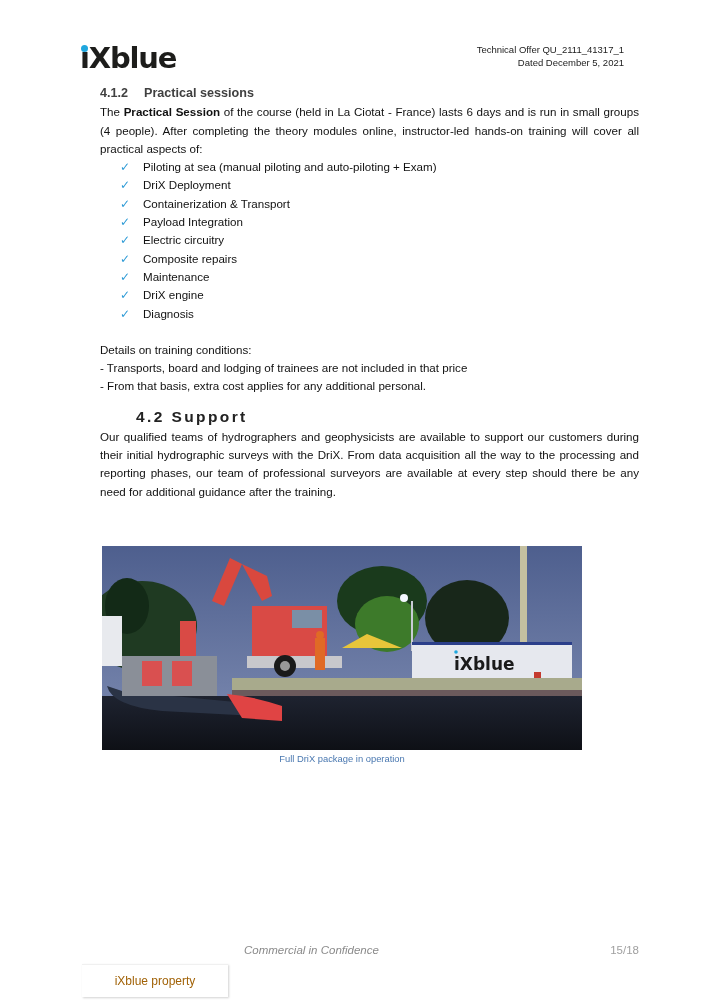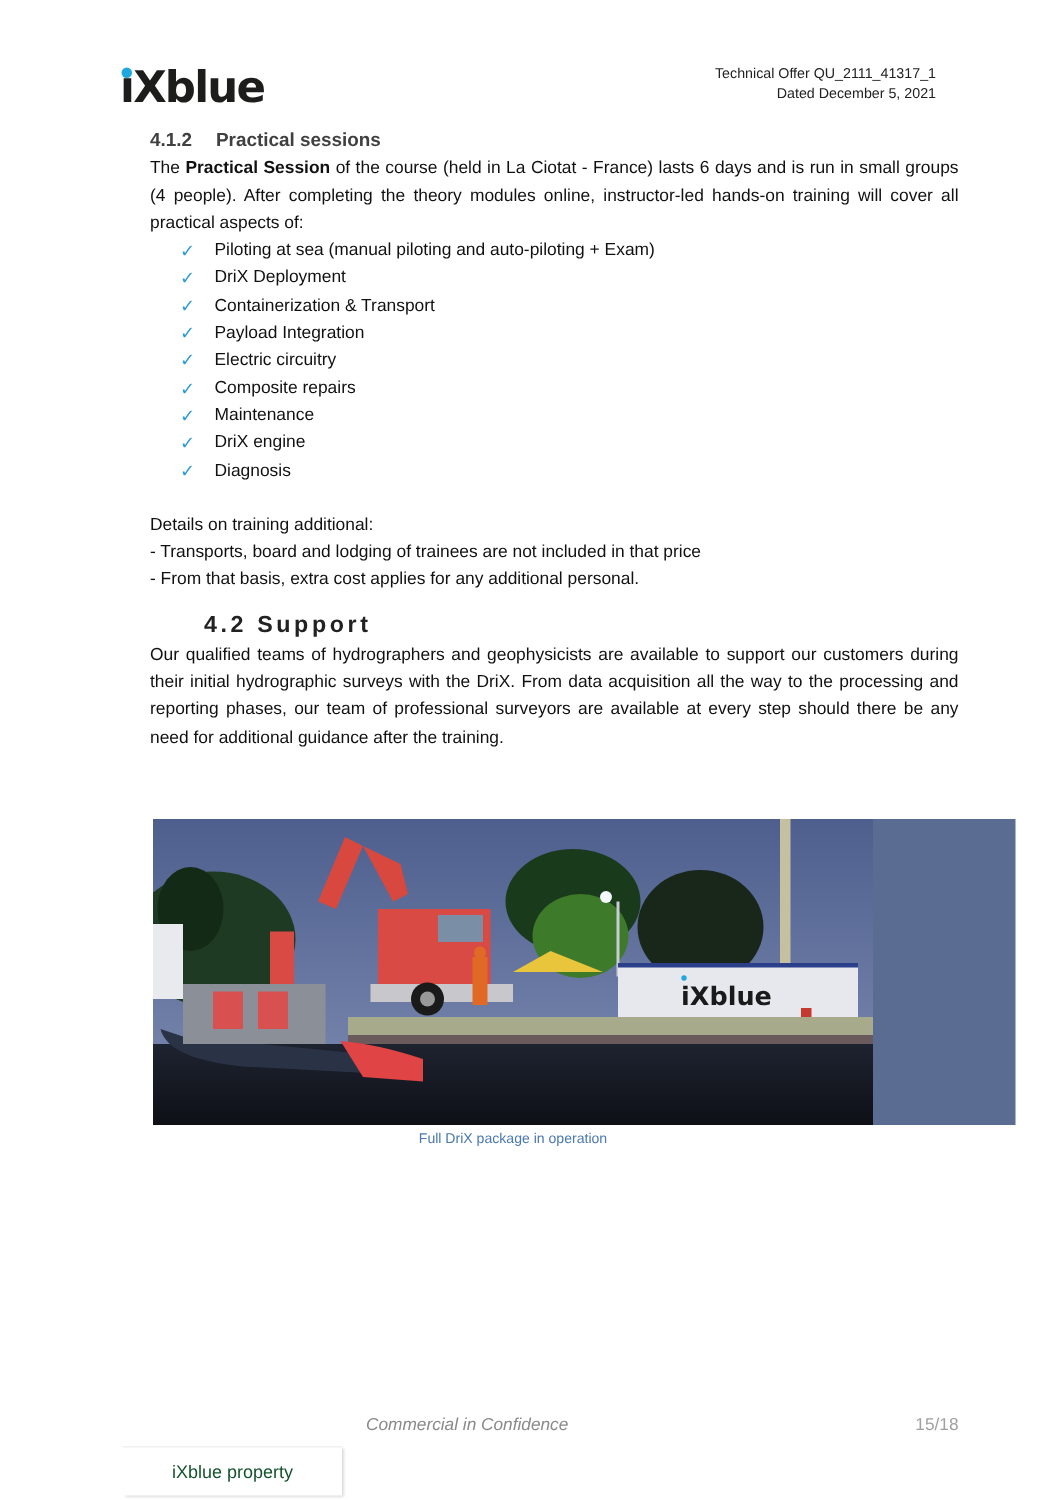--- a/index.html
+++ b/index.html
@@ -19,27 +19,27 @@
   .para { text-align: justify; }
   .para b { font-weight: bold; }
 
   ul.checks { list-style: none; margin-left: 20px; }
   ul.checks li { position: relative; padding-left: 23px; }
   ul.checks li .chk { position: absolute; left: 0; top: 0; color: #2e9bd6; font-size: 12px; }
 
   .spacer { height: 18px; }
   .h2 { font-weight: bold; font-size: 15.5px; letter-spacing: 2.4px; color: #222; margin-top: 11px; margin-bottom: 1px; line-height: 20px; margin-left: 36px; }
 
-  .photo { position: absolute; left: 102px; top: 546px; width: 575px; height: 204px; overflow: hidden; background: #5b6c92; }
+  .photo { position: absolute; left: 102px; top: 546px; width: 480px; height: 204px; overflow: hidden; background: #5b6c92; }
   .photo svg { display: block; }
   .caption { position: absolute; left: 102px; width: 480px; top: 753px; text-align: center; font-size: 9.4px; color: #4a78b0; }
 
   .footer-conf { position: absolute; left: 244px; top: 944px; font-size: 11.5px; color: #8a8a8a; font-style: italic; }
   .footer-page { position: absolute; right: 68px; top: 944px; font-size: 11.5px; color: #a0a0a0; }
-  .property-box { position: absolute; left: 82px; top: 964px; width: 146px; height: 33px; background: #fff; box-shadow: 1px 1px 2px rgba(0,0,0,0.18); border-top: 1px solid #f0f0f0; display: flex; align-items: center; justify-content: center; font-size: 12px; color: #14532d; }
+  .property-box { position: absolute; left: 82px; top: 964px; width: 146px; height: 33px; background: #fff; box-shadow: 1px 1px 2px rgba(0,0,0,0.18); border-top: 1px solid #f0f0f0; display: flex; align-items: center; justify-content: center; font-size: 12px; color: #a16207; }
 </style>
 </head>
 <body>
 
 <div class="logo">
   <span class="i-wrap"><span class="dot"></span><span class="i-stem" style="color:#1d1d1b">ı</span></span><span>Xblue</span>
 </div>
 <div class="header-meta">
   <div>Technical Offer QU_2111_41317_1</div>
   <div>Dated December 5, 2021</div>
@@ -58,21 +58,21 @@
     <li><span class="chk">✓</span><span>Payload Integration</span></li>
     <li><span class="chk">✓</span><span>Electric circuitry</span></li>
     <li><span class="chk">✓</span><span>Composite repairs</span></li>
     <li><span class="chk">✓</span><span>Maintenance</span></li>
     <li><span class="chk">✓</span><span>DriX engine</span></li>
     <li><span class="chk">✓</span><span>Diagnosis</span></li>
   </ul>
 
   <div class="spacer"></div>
 
-  <div>Details on training additional:</div>
+  <div>Details on training conditions:</div>
   <div>- Transports, board and lodging of trainees are not included in that price</div>
   <div>- From that basis, extra cost applies for any additional personal.</div>
 
   <div class="h2">4.2 Support</div>
   <p class="para">Our qualified teams of hydrographers and geophysicists are available to support our customers during their initial hydrographic surveys with the DriX. From data acquisition all the way to the processing and reporting phases, our team of professional surveyors are available at every step should there be any need for additional guidance after the training.</p>
 </div>
 
 <div class="photo">
   <svg width="480" height="204" viewBox="0 0 480 204" xmlns="http://www.w3.org/2000/svg">
     <defs>

